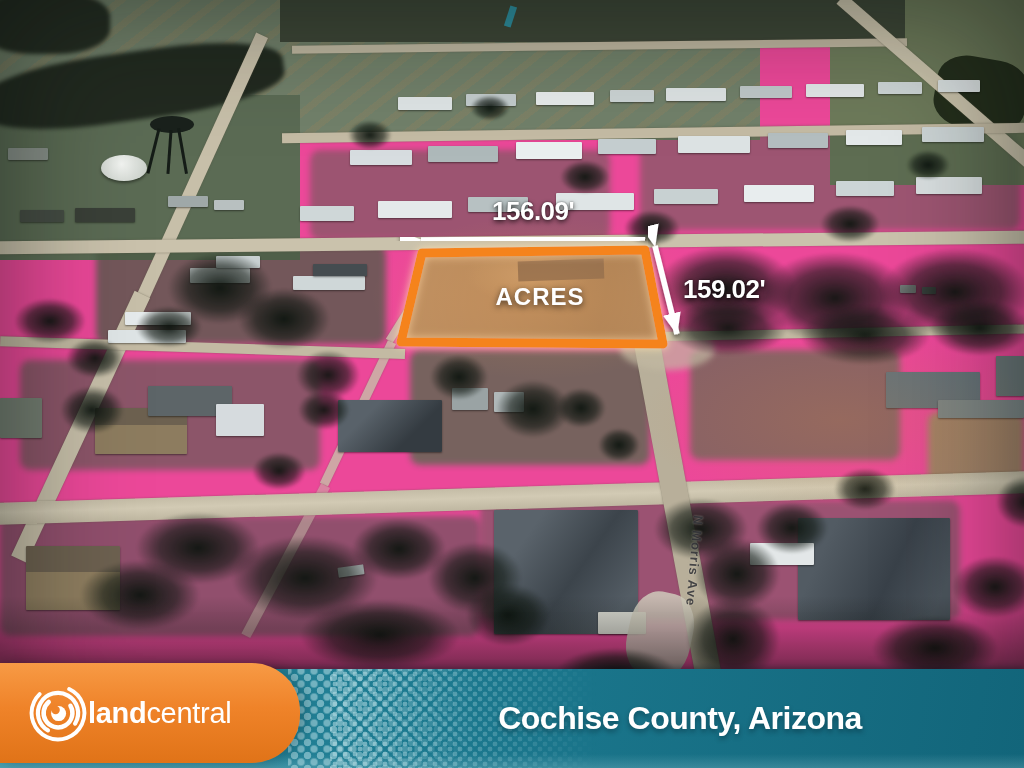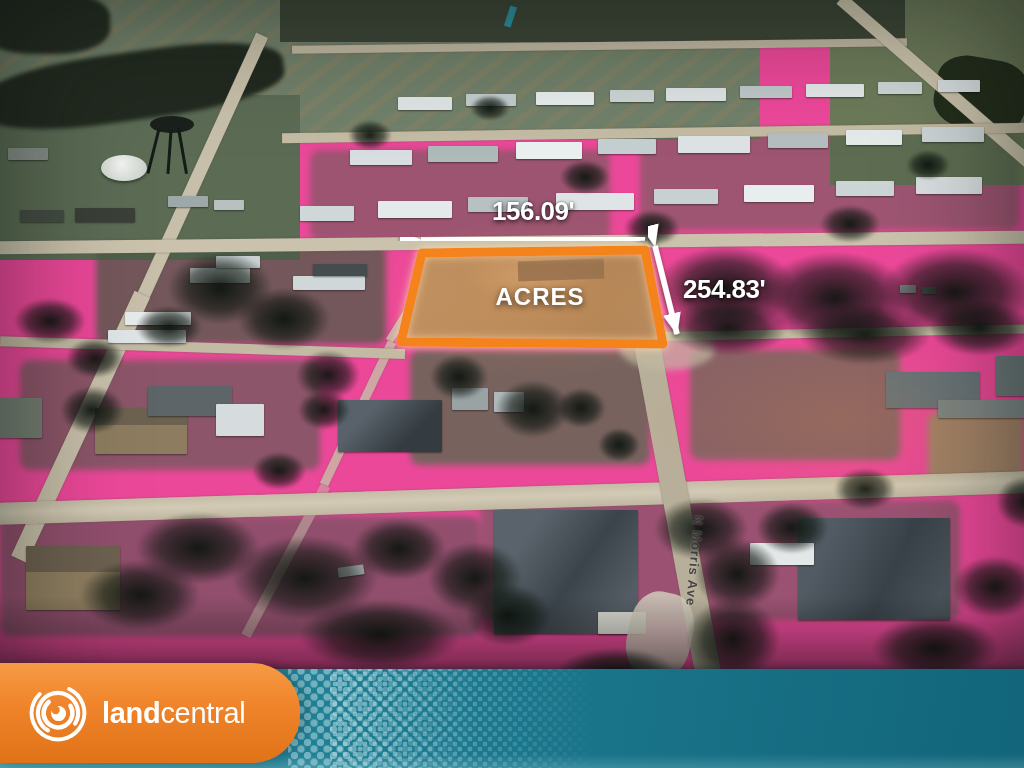--- a/index.html
+++ b/index.html
@@ -48,21 +48,21 @@
     -webkit-mask-image:linear-gradient(90deg,#000 0 15%,transparent 95%);
     mask-image:linear-gradient(90deg,#000 0 15%,transparent 95%);}
   .county{position:absolute;left:300px;right:0;top:0;height:100%;display:flex;align-items:center;justify-content:center;
     padding-left:36px;color:#fff;font-weight:bold;font-size:32px;letter-spacing:-.5px;
     text-shadow:0 3px 5px rgba(0,25,35,.4);}
   .footer-orange{position:absolute;left:0;top:663px;width:300px;height:100px;
     border-radius:0 48px 48px 0;
     background:linear-gradient(180deg,var(--brand-orange-light) 0%,var(--brand-orange) 45%,var(--brand-orange-deep) 100%);
     box-shadow:5px 0 14px rgba(0,10,15,.22);display:flex;align-items:center;}
   .logo-icon{margin-left:28px;width:60px;height:60px;flex:0 0 auto;}
-  .brand{margin-left:14px;color:#fff;font-size:29px;letter-spacing:-.3px;white-space:nowrap;}
+  .brand{color:#fff;font-size:29px;letter-spacing:-.3px;white-space:nowrap;}
   .brand .b{font-weight:bold;}
   .vignette{position:absolute;inset:0;box-shadow:inset 0 0 130px rgba(8,12,9,.55);pointer-events:none;}
 </style>
 </head>
 <body>
 
 <div class="stage">
 
   <div class="scene">
 
@@ -227,28 +227,29 @@
       <filter id="ash" x="-30%" y="-30%" width="160%" height="160%">
         <feDropShadow dx="0" dy="2" stdDeviation="2" flood-color="#000000" flood-opacity="0.45"></feDropShadow>
       </filter>
     </defs>
     <polygon points="422,253 645,250 663,344 401,342" fill="rgba(243,139,46,0.30)" stroke="var(--parcel-orange)" stroke-width="9" stroke-linejoin="round" filter="url(#glow)"></polygon>
     <line x1="421" y1="240" x2="645" y2="238" stroke="#fff" stroke-width="5.5" marker-start="url(#ah)" marker-end="url(#ah)" filter="url(#ash)"></line>
     <line x1="655" y1="246" x2="677" y2="334" stroke="#fff" stroke-width="5.5" marker-start="url(#ah)" marker-end="url(#ah)" filter="url(#ash)"></line>
   </svg>
 
   <div class="dimlabel" style="left:492px;top:196px;">156.09'</div>
-  <div class="dimlabel" style="left:683px;top:274px;">254.83'</div>
+  <div class="dimlabel" style="left:683px;top:274px;">159.02'</div>
   <div class="area-unit" style="left:540px;top:285px;">ACRES</div>
   <div class="street-label">N Morris Ave</div>
 
   <div>
     <div class="footer-teal">
       <div class="dots d1"></div>
       <div class="dots d2"></div>
+      <div class="county">Cochise County, Arizona</div>
     </div>
     <div class="footer-orange">
       <svg class="logo-icon" viewBox="0 0 100 100">
         <g fill="none" stroke="#ffffff" stroke-linecap="round">
           <circle cx="50" cy="50" r="44" stroke-width="6.5" stroke-dasharray="222 55" transform="rotate(-65 50 50)"></circle>
           <circle cx="50" cy="50" r="33.5" stroke-width="7" stroke-dasharray="158 53" transform="rotate(120 50 50)"></circle>
           <circle cx="50" cy="50" r="24" stroke-width="7.5" stroke-dasharray="108 43" transform="rotate(-30 50 50)"></circle>
         </g>
         <circle cx="51" cy="51" r="12.5" fill="#ffffff"></circle>
         <circle cx="46" cy="45" r="7" fill="var(--brand-orange)"></circle>

